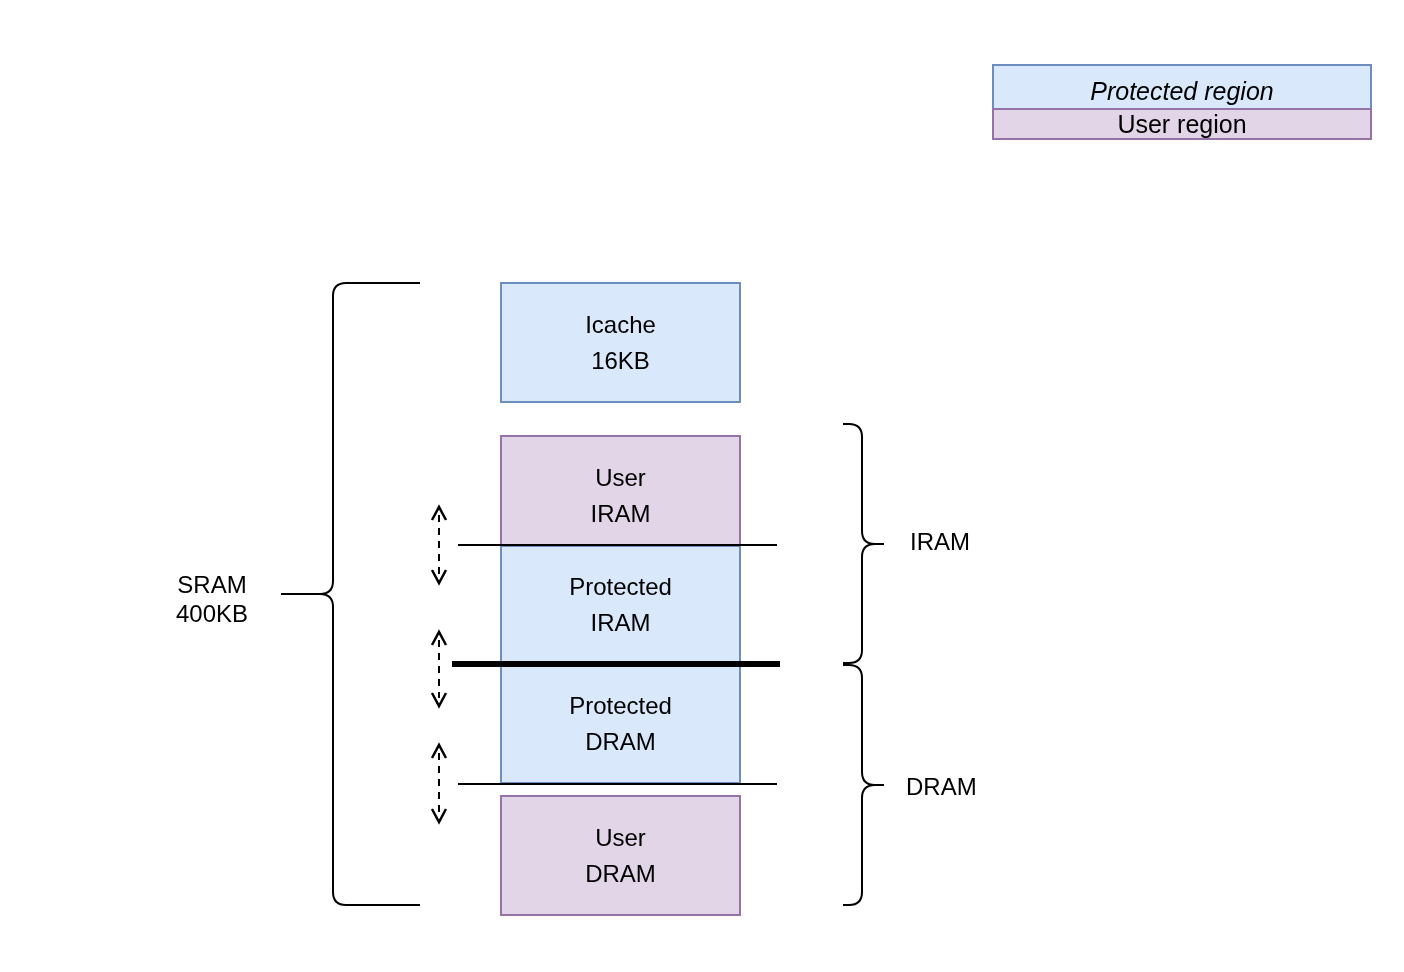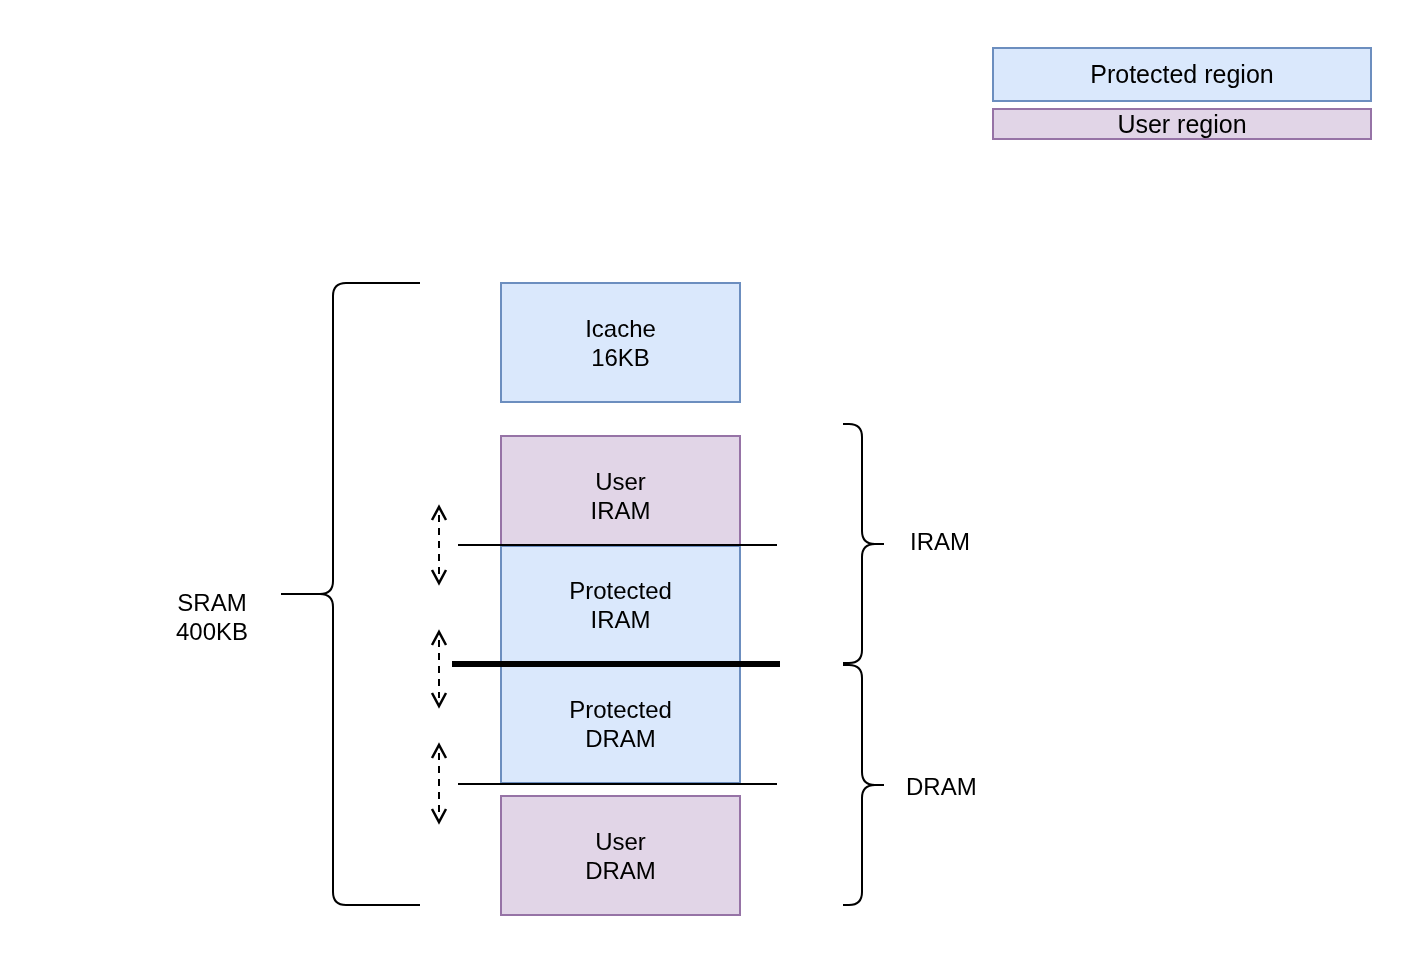--- a/index.html
+++ b/index.html
@@ -28,42 +28,43 @@
     left: 992px;
     width: 380px;
     box-sizing: border-box;
     display: flex;
     align-items: center;
     justify-content: center;
     font-size: 25px;
     z-index: 1;
   }
   .legend-protected {
-    top: 47px;
+    top: 64px;
     height: 55px;
     background: var(--protected-fill, #dae8fc);
     border: 2px solid var(--protected-border, #6c8ebf);
+    font-style: italic;
   }
   .legend-user {
     top: 108px;
     height: 32px;
     background: var(--user-fill, #e1d5e7);
     border: 2px solid var(--user-border, #9673a6);
   }
   .mem-box {
     position: absolute;
     left: 500px;
     width: 241px;
     box-sizing: border-box;
     display: flex;
     align-items: center;
     justify-content: center;
     text-align: center;
     font-size: 24px;
-    line-height: 29px;
+    line-height: 36px;
     white-space: pre-line;
     z-index: 1;
   }
   .mem-protected {
     background: var(--protected-fill, #dae8fc);
     border: 2px solid var(--protected-border, #6c8ebf);
   }
   .mem-user {
     background: var(--user-fill, #e1d5e7);
     border: 2px solid var(--user-border, #9673a6);
@@ -79,21 +80,20 @@
     font-size: 24px;
     line-height: 29px;
     white-space: pre-line;
     z-index: 1;
   }
   .label-sram {
     left: 151px;
     top: 570px;
     width: 122px;
     text-align: center;
-    margin-top: 18px;
   }
   .label-iram {
     left: 910px;
     top: 527px;
   }
   .label-dram {
     left: 906px;
     top: 772px;
   }
 </style>

